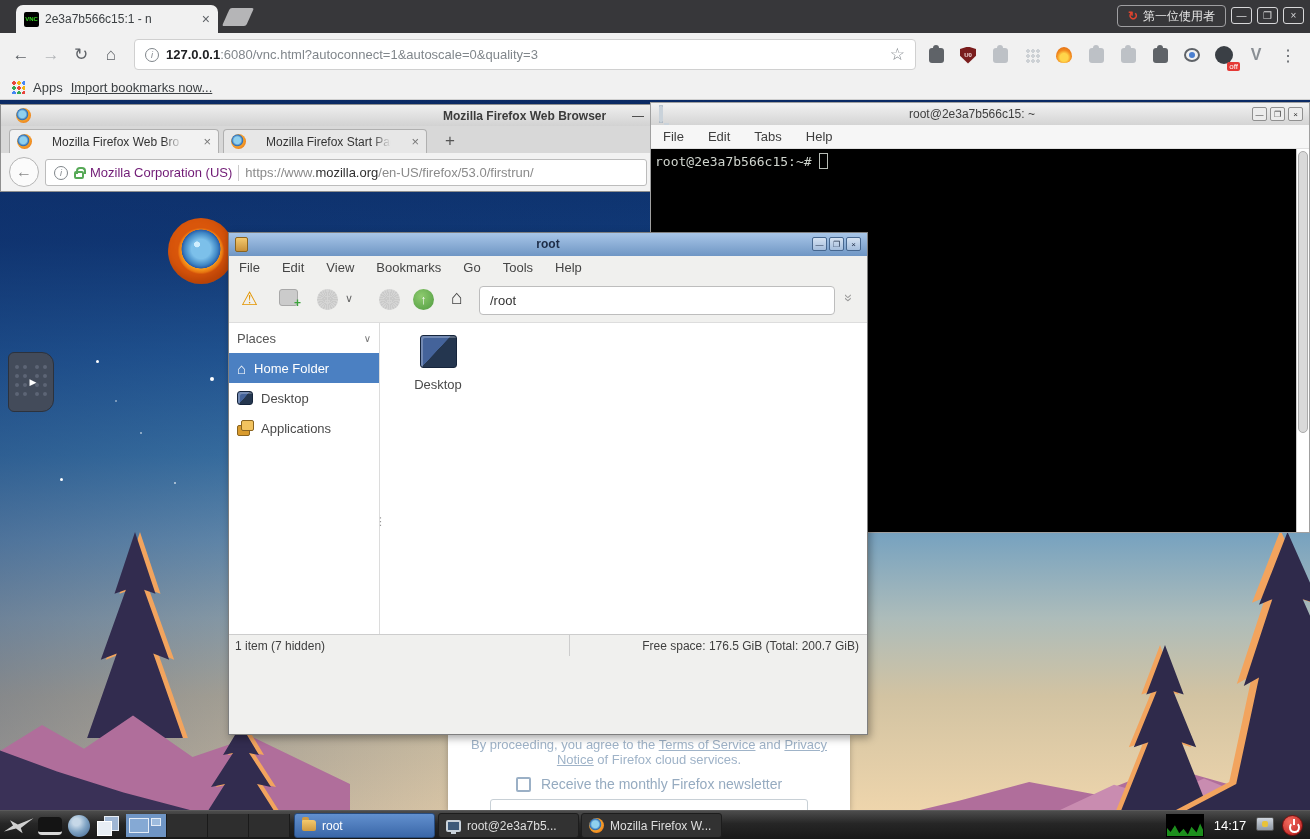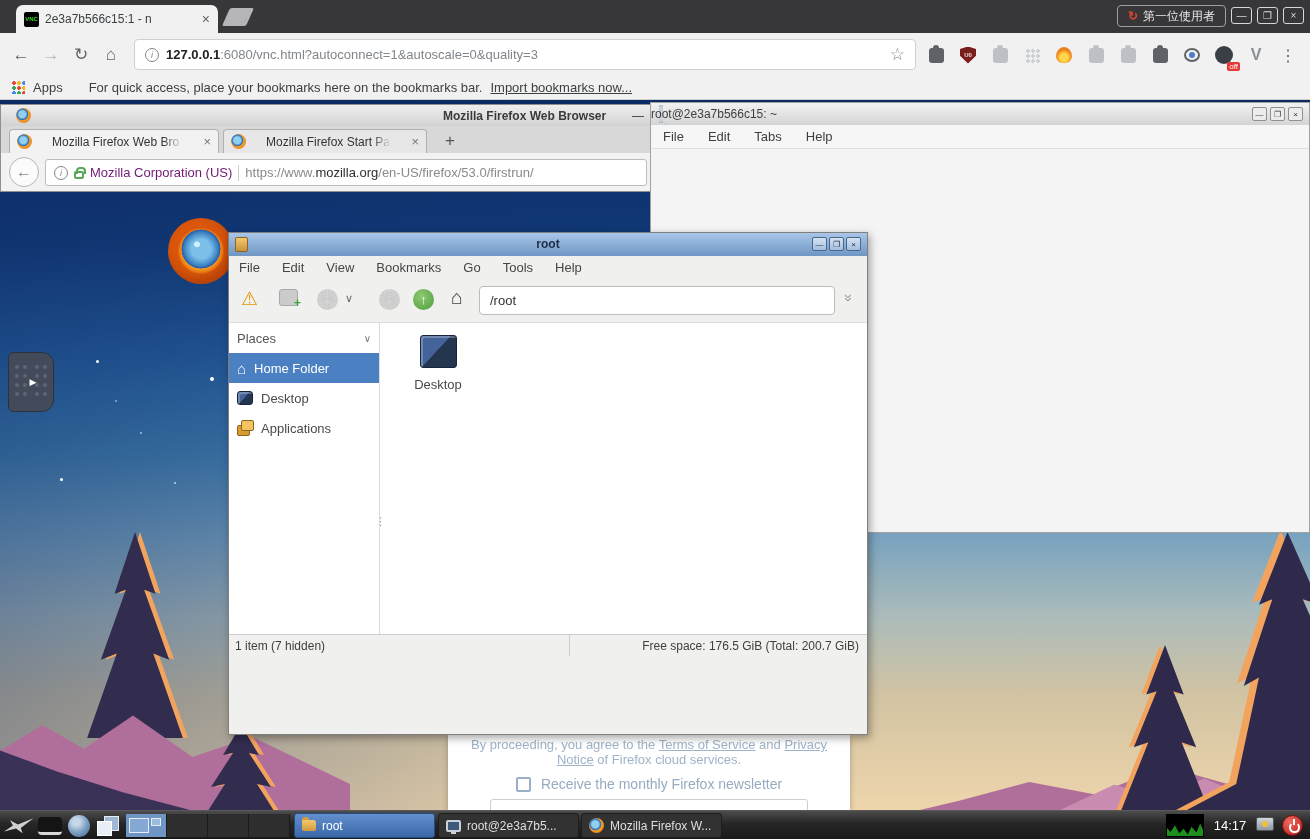--- a/index.html
+++ b/index.html
@@ -108,21 +108,21 @@
   .ff-card { left:448px; top:635px; width:402px; height:75px; background:#fff; overflow:hidden;
              box-shadow:0 2px 6px rgba(0,0,0,.25); font-size:13px; color:#9fb3c8; text-align:center; }
   .ff-card a { color:#9fb3c8; text-decoration:underline; }
   .nl-row { display:flex; align-items:center; justify-content:center; gap:10px; margin-top:9px; font-size:14px; color:#96abc0; }
   .nl-box { width:15px; height:15px; border:2px solid #9bb0c6; border-radius:2px; }
   .ff-input { position:absolute; left:42px; top:64px; width:318px; height:22px; border:1px solid #c8d0d6; border-radius:3px; background:#fff; }
 
   
   .term { left:650px; top:2px; width:660px; height:431px; border:1px solid #a0a0a0; background:#f4f4f4; }
   .t-title { height:22px; background:linear-gradient(#f2f2f2,#d4d4d4); position:relative; font-size:12px; color:#3f3f3f; }
-  .t-title .txt { position:absolute; left:0; right:16px; top:4px; }
+  .t-title .txt { position:absolute; left:0; right:16px; top:4px; text-align:center; }
   .t-btn { position:absolute; top:4px; width:15px; height:14px; background:#ececec; border:1px solid #909090;
            border-radius:2px; font-size:8px; color:#333; display:flex; align-items:center; justify-content:center; }
   .t-menu { height:24px; background:#f6f6f6; display:flex; align-items:center; gap:24px; padding:0 12px;
             font-size:13px; color:#3f3f3f; border-bottom:1px solid #e0e0e0; }
   .t-body { position:relative; height:383px; background:#000; font-family:"DejaVu Sans Mono", monospace;
             font-size:13px; color:#cfd4cd; }
   .t-line { position:absolute; left:4px; top:4px; display:flex; align-items:center; }
   .t-cursor { display:inline-block; width:9px; height:16px; border:1px solid #b8bdb6; margin-left:7px; }
   .t-scroll { position:absolute; right:0; top:0; bottom:0; width:13px; background:#fff; border-left:1px solid #ccc; }
   .t-thumb { position:absolute; left:1px; right:1px; top:2px; height:282px; background:#d9d9d9;
@@ -275,21 +275,20 @@
       <span class="offcirc"></span>
       <span class="offbadge">off</span>
     </span>
   <span class="ext vimium">V</span>
   <span class="ext menu3">⋮</span>
 </div>
 
 <div class="abs c-bookmarks">
   <span class="appsgrid"></span>
   <span>Apps</span>
-  <span style="margin-left:18px;">For quick access, place your bookmarks here on the bookmarks bar.</span>
   <span class="importlink">Import bookmarks now...</span>
 </div>
 
 <div class="abs desktop">
 
   <div class="abs star" style="left:96px;top:260px;width:3px;height:3px;"></div>
   <div class="abs star" style="left:210px;top:277px;width:4px;height:4px;"></div>
   <div class="abs star" style="left:60px;top:378px;width:3px;height:3px;"></div>
   <div class="abs star" style="left:174px;top:382px;width:2px;height:2px;opacity:.7;"></div>
   <div class="abs star" style="left:140px;top:332px;width:2px;height:2px;opacity:.6;"></div>
@@ -366,20 +365,29 @@
       <span class="t-btn" style="right:6px;">
           <span>×</span>
         </span>
     </div>
     <div class="t-menu">
       <span>File</span>
       <span>Edit</span>
       <span>Tabs</span>
       <span>Help</span>
     </div>
+    <div class="t-body">
+      <div class="t-line">
+        <span>root@2e3a7b566c15:~#</span>
+        <span class="t-cursor"></span>
+      </div>
+      <div class="t-scroll">
+        <div class="t-thumb"></div>
+      </div>
+    </div>
   </div>
 
   <div class="abs fm">
     <div class="fm-title">
       <span class="fm-ticon"></span>
       <span class="txt">root</span>
       <span class="fm-btn" style="right:40px;">
           <span>—</span>
         </span>
       <span class="fm-btn" style="right:23px;">

